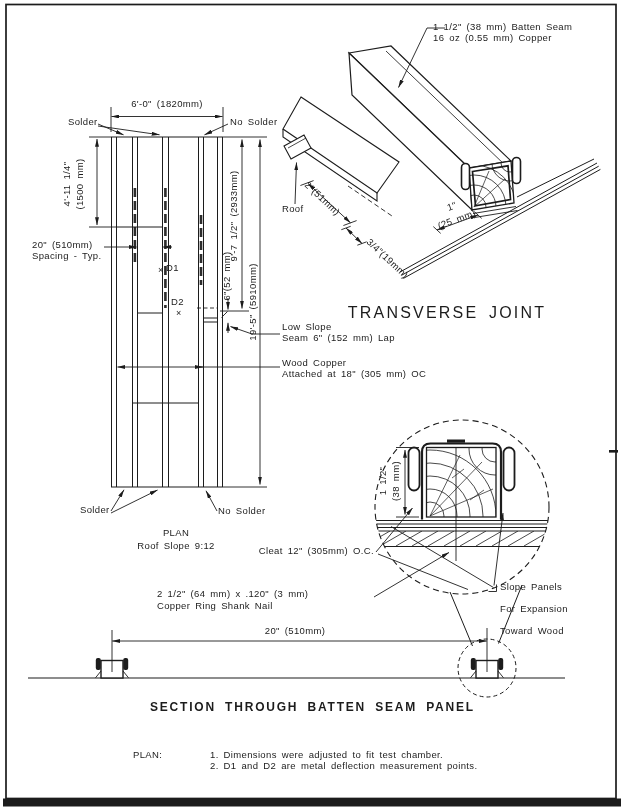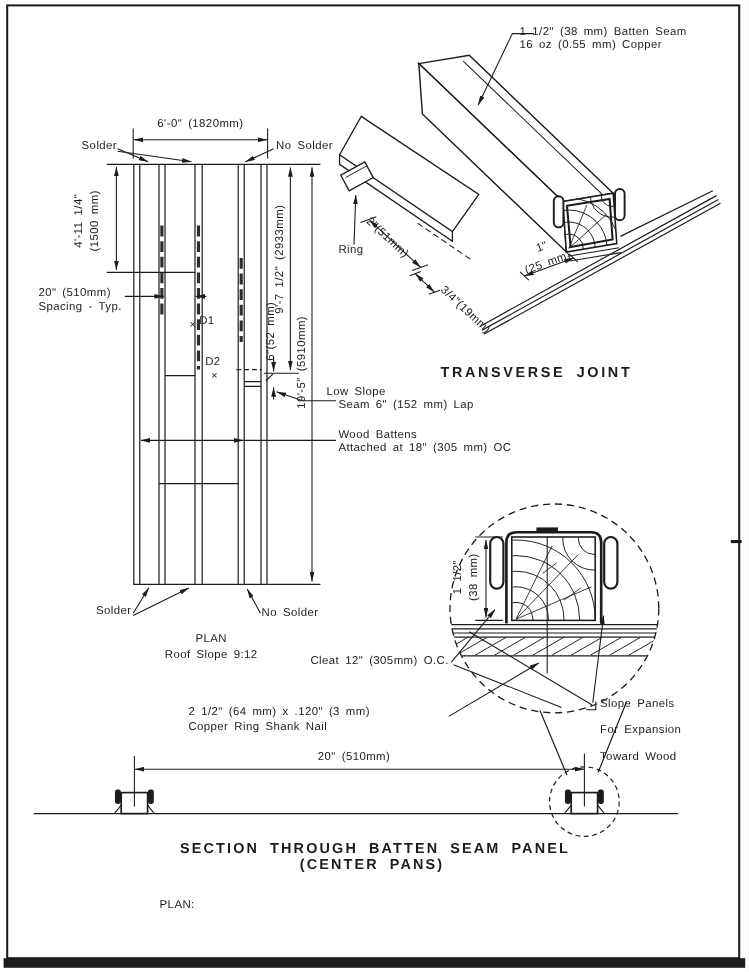--- a/index.html
+++ b/index.html
@@ -6,21 +6,21 @@
   .sheet{position:relative;width:624px;height:810px;background:#ffffff;overflow:hidden;
          font-family:"Liberation Sans",sans-serif;}
   .sheet svg{position:absolute;left:0;top:0;}
   .lbl{position:absolute;font:9.5px/1.15 "Liberation Sans",sans-serif;color:#1c1c1c;
        white-space:nowrap;letter-spacing:.35px;word-spacing:2px;}
   .v{transform:translate(-50%,-50%) rotate(-90deg);}
   .r43{transform:translate(-50%,-50%) rotate(43deg);}
   .rm20{transform:translate(-50%,-50%) rotate(-20deg);}
   .ctr{text-align:center;}
   .rt{text-align:right;}
-  .ttl{font-size:12px;font-weight:bold;letter-spacing:2.2px;word-spacing:4px;}
+  .ttl{font-size:16px;font-weight:normal;letter-spacing:2.2px;word-spacing:4px;}
   .ttl2{font-size:12px;font-weight:bold;letter-spacing:1.8px;word-spacing:4px;}
   .small{font-size:9px;}
 </style>
 </head>
 <body>
 
 <div class="sheet">
 
   <svg width="624" height="810" viewBox="0 0 624 810">
     <defs>
@@ -182,45 +182,46 @@
   <div class="lbl v" style="left:80px;top:184px">(1500 mm)</div>
   <div class="lbl" style="left:32px;top:240px">20" (510mm)</div>
   <div class="lbl" style="left:32px;top:251px">Spacing - Typ.</div>
   <div class="lbl small" style="left:158px;top:265px">×</div>
   <div class="lbl" style="left:166px;top:263px">D1</div>
   <div class="lbl" style="left:171px;top:297px">D2</div>
   <div class="lbl small" style="left:176px;top:308px">×</div>
   <div class="lbl v" style="left:234px;top:216px">9'-7 1/2" (2933mm)</div>
   <div class="lbl v" style="left:253px;top:302px">19'-5" (5910mm)</div>
   <div class="lbl v" style="left:227px;top:276px">6"(52 mm)</div>
-  <div class="lbl" style="left:272px;top:322px">Low Slope</div>
+  <div class="lbl" style="left:282px;top:322px">Low Slope</div>
   <div class="lbl" style="left:282px;top:333px">Seam 6" (152 mm) Lap</div>
-  <div class="lbl" style="left:282px;top:358px">Wood Battens</div>
+  <div class="lbl" style="left:282px;top:358px">Wood Copper</div>
   <div class="lbl" style="left:282px;top:369px">Attached at 18" (305 mm) OC</div>
   <div class="lbl" style="left:80px;top:505px">Solder</div>
   <div class="lbl" style="left:218px;top:506px">No Solder</div>
   <div class="lbl ctr" style="left:136px;top:528px;width:80px">PLAN</div>
   <div class="lbl ctr" style="left:116px;top:541px;width:120px">Roof Slope 9:12</div>
 
   <div class="lbl" style="left:433px;top:22px">1 1/2" (38 mm) Batten Seam</div>
   <div class="lbl" style="left:433px;top:33px">16 oz (0.55 mm) Copper</div>
   <div class="lbl ttl ctr" style="left:347px;top:304px;width:200px">TRANSVERSE JOINT</div>
-  <div class="lbl" style="left:282px;top:204px">Ring</div>
+  <div class="lbl" style="left:282px;top:204px">Roof</div>
   <div class="lbl r43" style="left:322px;top:199px">2"(51mm)</div>
   <div class="lbl r43" style="left:387px;top:259px">3/4"(19mm)</div>
   <div class="lbl rm20" style="left:452px;top:207px">1"</div>
   <div class="lbl rm20" style="left:457px;top:220px">(25 mm)</div>
 
   <div class="lbl v" style="left:383px;top:481px">1 1/2"</div>
   <div class="lbl v" style="left:396px;top:481px">(38 mm)</div>
   <div class="lbl rt" style="left:244px;top:546px;width:130px">Cleat 12" (305mm) O.C.</div>
   <div class="lbl" style="left:157px;top:589px">2 1/2" (64 mm) x .120" (3 mm)</div>
   <div class="lbl" style="left:157px;top:601px">Copper Ring Shank Nail</div>
   <div class="lbl" style="left:500px;top:582px">Slope Panels</div>
   <div class="lbl" style="left:500px;top:626px">Toward Wood</div>
   <div class="lbl" style="left:500px;top:604px">For Expansion</div>
 
   <div class="lbl ctr" style="left:195px;top:626px;width:200px">20" (510mm)</div>
   <div class="lbl ttl2 ctr" style="left:150px;top:701px;width:320px">SECTION THROUGH BATTEN SEAM PANEL</div>
-  <div class="lbl ttl2 ctr" style="left:150px;top:714px;width:320px">(CENTER PANS)</div>
   <div class="lbl" style="left:133px;top:750px">PLAN:</div>
+  <div class="lbl" style="left:210px;top:750px">1. Dimensions were adjusted to fit test chamber.</div>
+  <div class="lbl" style="left:210px;top:761px">2. D1 and D2 are metal deflection measurement points.</div>
 
 </div>
 
 </body></html>

